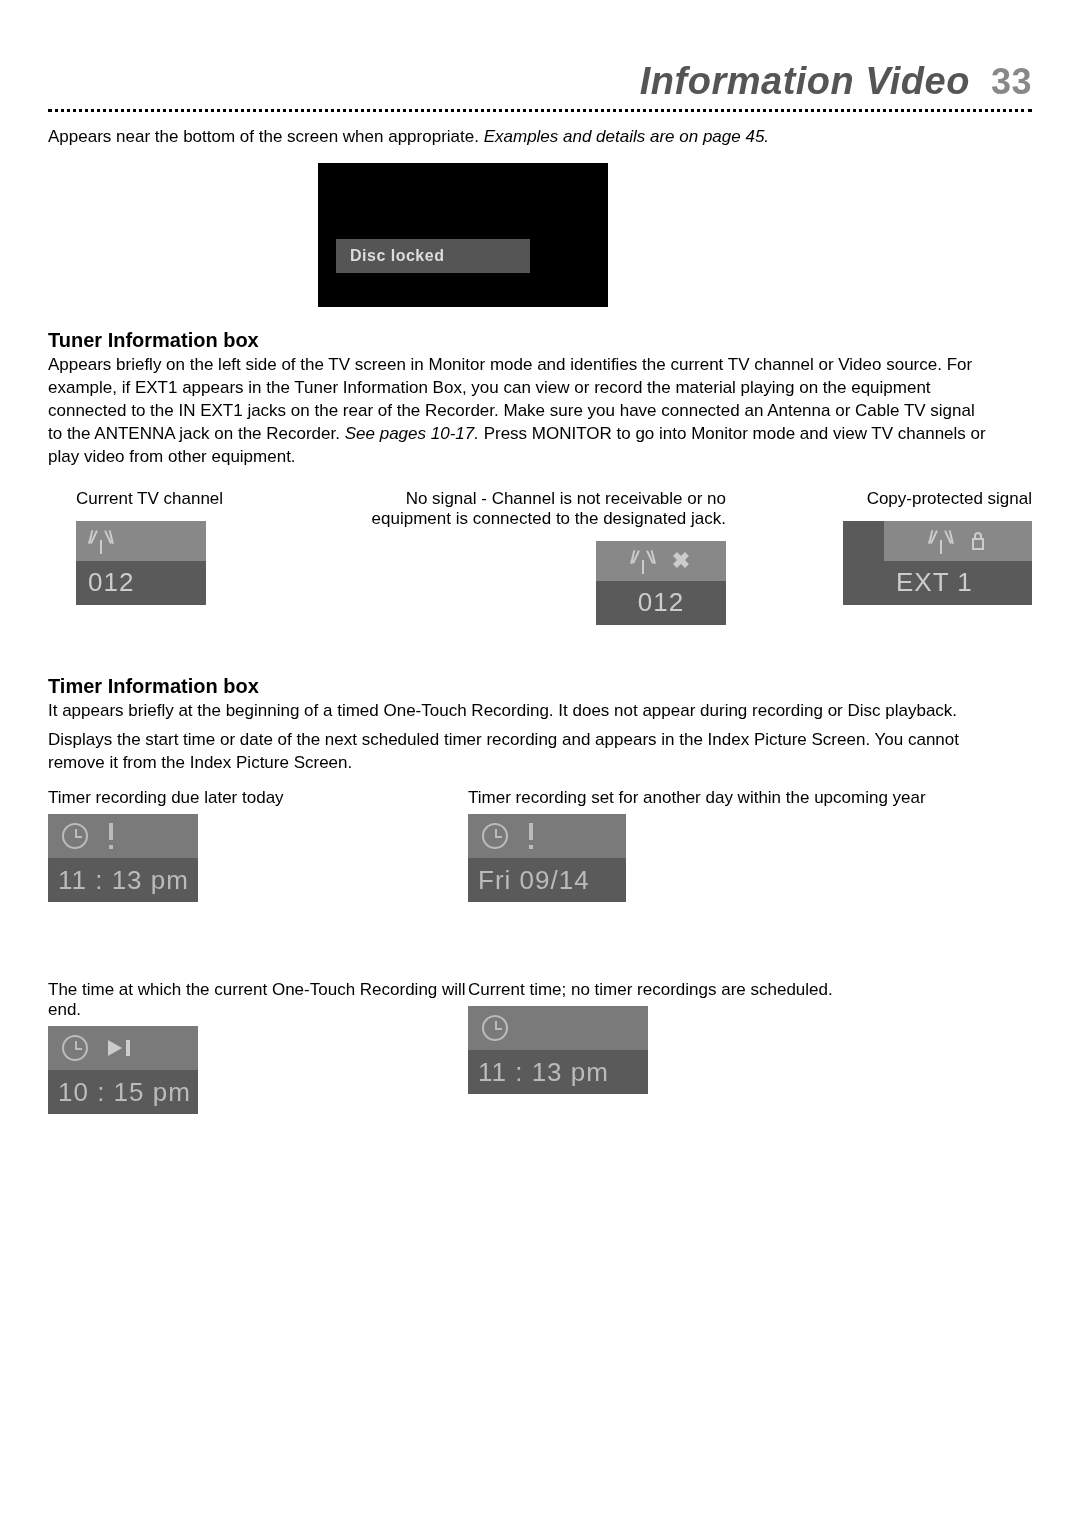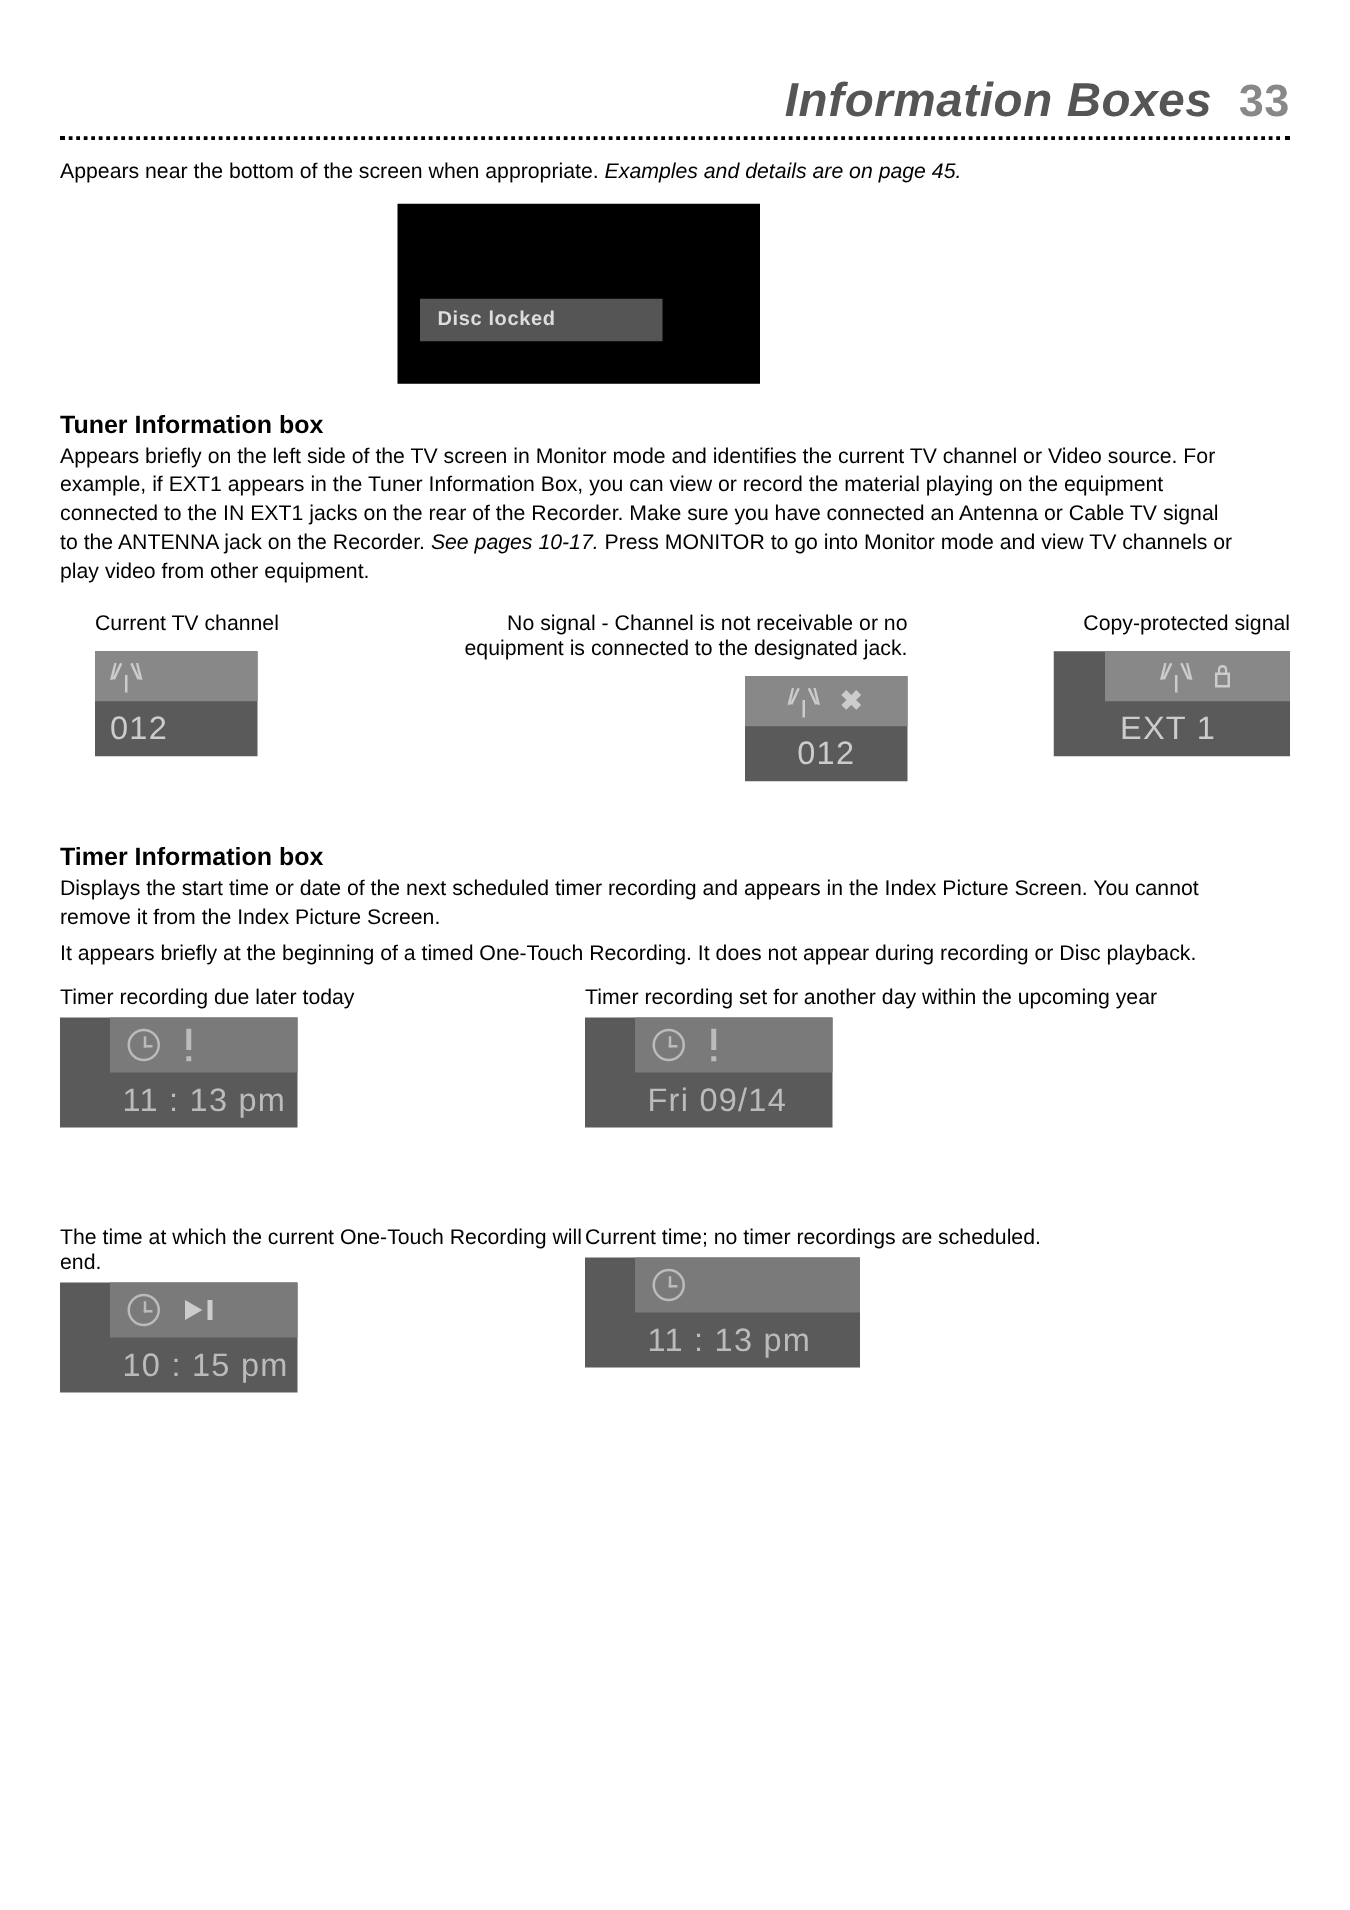--- a/index.html
+++ b/index.html
@@ -159,21 +159,21 @@
 
   
   .timer-grid {
     display:grid;
     grid-template-columns: 420px 1fr;
     row-gap: 78px;
     margin-top: 14px;
     font-size:17px;
   }
   .timer-cell {}
-  .timer-box { background:#5a5a5a; display:inline-block; margin-top:6px;padding-left:40px; }
+  .timer-box { background:#5a5a5a; display:inline-block; margin-top:6px; }
   .timer-box .top { height:44px; background:#7a7a7a; display:flex; align-items:center; gap:20px; padding:0 14px; }
   .timer-box .bot {
     height:44px; display:flex; align-items:center; padding-left:10px;
     color:#bbb; font-family:Arial,sans-serif; font-size:26px; letter-spacing:1px;
   }
   .timer-box.w1 { width:150px; }
   .timer-box.w2 { width:158px; }
   .timer-box.w3 { width:150px; }
   .timer-box.w4 { width:180px; }
 
@@ -205,21 +205,21 @@
   .skip-icon::after{
     content:''; position:absolute; right:4px; top:3px; width:4px; height:16px; background:#ccc;
   }
 </style>
 </head>
 <body>
 
 <div class="page">
 
   <div class="page-title-row">
-    <span>Information Boxes</span>
+    <span>Information Video</span>
     <span class="page-number">33</span>
   </div>
   <hr class="dotted-rule">
 
   <p class="body-text">
     <span>Appears near the bottom of the screen when appropriate. </span><span class="italic">Examples and details are on page 45.</span>
   </p>
   <div class="warning-shot">
     <div class="warning-bar">Disc locked</div>
   </div>
@@ -267,22 +267,22 @@
             </span>
           <span class="lock-icon"></span>
         </div>
         <div class="box-bot">EXT 1</div>
       </div>
     </div>
   </div>
 
   <div style="height:40px;"></div>
   <div class="section-title">Timer Information box</div>
+  <p class="body-text">It appears briefly at the beginning of a timed One-Touch Recording. It does not appear during recording or Disc playback.</p>
   <p class="body-text">Displays the start time or date of the next scheduled timer recording and appears in the Index Picture Screen. You cannot remove it from the Index Picture Screen.</p>
-  <p class="body-text">It appears briefly at the beginning of a timed One-Touch Recording. It does not appear during recording or Disc playback.</p>
 
   <div class="timer-grid">
 
     <div class="timer-cell">
       <div>Timer recording due later today</div>
       <div class="timer-box w1">
         <div class="top">
           <span class="clock-icon"></span>
           <span class="bang-icon"></span>
         </div>

